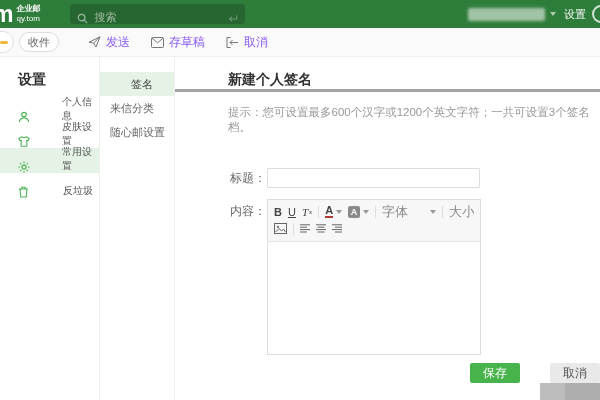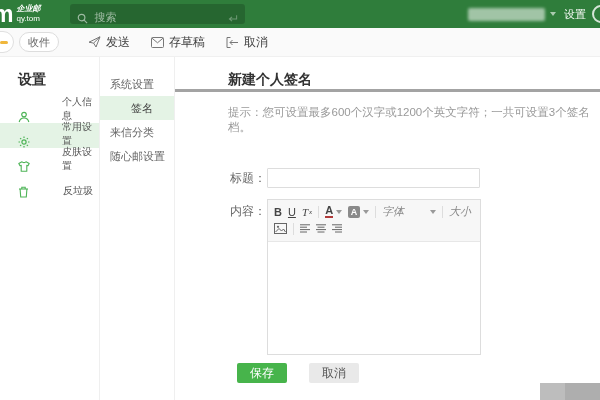--- a/index.html
+++ b/index.html
@@ -6,42 +6,42 @@
   body{
     width:600px;height:400px;overflow:hidden;position:relative;
     font-family:"Liberation Sans","DejaVu Sans",sans-serif;
     background:#fff;font-size:12px;color:#333;
   }
   
   .topbar{height:28px;background:#2f7d3b;display:flex;align-items:center;color:#fff;position:relative;overflow:hidden;}
   .brand{display:flex;align-items:center;margin-left:-7px;}
   .brand-mark{font-size:23px;font-weight:bold;color:#fff;line-height:28px;}
   .brand-text{margin-left:3px;font-size:8px;line-height:1.25;color:#fff;}
-  .brand-text .l1{font-weight:bold;font-style:italic;}
+  .brand-text .l1{font-weight:bold;}
   .searchbox{margin-left:30px;width:175px;height:20px;background:rgba(0,0,0,0.18);border-radius:3px;
     display:flex;align-items:flex-end;padding:0 7px;box-sizing:border-box;color:rgba(255,255,255,0.55);}
   .searchbox input{flex:1;background:transparent;border:none;outline:none;font-size:11px;
     color:rgba(255,255,255,0.8);margin:0 4px;min-width:0;font-family:inherit;}
   .searchbox input::placeholder{color:rgba(255,255,255,0.55);}
   .notice{margin-left:44px;font-size:11px;color:rgba(255,255,255,0.92);white-space:nowrap;}
   .account{margin-left:auto;display:flex;align-items:center;}
   .blur-pill{width:77px;height:13px;background:rgba(255,255,255,0.55);border-radius:2px;filter:blur(1.6px);}
   .acc-caret{width:0;height:0;border-left:3px solid transparent;border-right:3px solid transparent;
     border-top:4px solid rgba(255,255,255,0.6);margin-left:5px;}
   .settings-link{font-size:11px;color:rgba(255,255,255,0.95);margin-left:8px;white-space:nowrap;}
   .edge-frag{width:14px;height:14px;border:2px solid rgba(255,255,255,0.8);border-radius:50%;
     margin-left:6px;margin-right:-10px;flex:none;}
   
   .toolbar{height:29px;background:#fafafa;border-bottom:1px solid #f0f0f0;display:flex;align-items:center;position:relative;box-sizing:border-box;}
   .compose-frag{position:absolute;left:-20px;top:3px;width:34px;height:22px;border-radius:12px;
     background:#fff;border:1px solid #e0e0e0;box-sizing:border-box;}
   .compose-frag .pen{position:absolute;right:5px;top:9px;width:8px;height:3px;border-radius:2px;background:#f0b73c;}
   .pill{margin-left:19px;height:20px;line-height:18px;padding:0 8px;border:1px solid #ddd;border-radius:11px;
     background:#fff;color:#666;font-size:11px;box-sizing:border-box;}
-  .tbtn{display:flex;align-items:center;gap:5px;color:#404040;font-size:12px;cursor:default;}
+  .tbtn{display:flex;align-items:center;gap:5px;color:#8b5cf6;font-size:12px;cursor:default;}
   .tbtn svg{color:#777;}
   .tb-send{margin-left:29px;}
   .tb-draft{margin-left:21px;}
   .tb-cancel{margin-left:21px;}
   
   .page{display:flex;height:343px;position:relative;}
   .col1{width:100px;flex:none;border-right:1px solid #efefef;box-sizing:border-box;}
   .col1-title{font-size:14px;font-weight:bold;color:#333;padding:14px 0 9px 18px;}
   .s1-item{height:25px;display:flex;align-items:flex-end;padding-left:18px;color:#555;font-size:10px;gap:24px;}
   .s1-item .icn{width:13px;height:13px;margin-right:8px;color:#4eb457;display:flex;align-items:center;}
@@ -69,27 +69,27 @@
   .ed-btn{color:#444;font-size:11px;line-height:14px;display:flex;align-items:flex-end;flex:none;}
   .ed-b{font-weight:bold;}
   .ed-u{text-decoration:underline;}
   .ed-tx{font-family:"Liberation Serif","DejaVu Serif",serif;font-style:italic;}
   .ed-tx .sub{font-size:7px;margin-left:1px;}
   .ed-a{font-weight:bold;border-bottom:2px solid #b03a3a;line-height:11px;}
   .ed-abox{width:12px;height:12px;background:#8a8a8a;border-radius:2px;color:#fff;font-size:9px;font-weight:bold;
     display:flex;align-items:center;justify-content:center;}
   .dd-caret{width:0;height:0;border-left:3px solid transparent;border-right:3px solid transparent;
     border-top:4px solid #999;margin-left:3px;flex:none;}
-  .ed-dd{display:flex;align-items:center;justify-content:space-between;color:#888;font-size:11px;flex:none;font-style:italic;}
+  .ed-dd{display:flex;align-items:center;justify-content:space-between;color:#888;font-size:13px;flex:none;}
   .ed-dd.font{width:54px;}
   .ed-dd.size{width:42px;}
   .ed-icon{color:#666;display:flex;align-items:center;flex:none;}
   .ed-content{height:112px;background:#fff;outline:none;}
   
-  .btn-row{display:flex;gap:22px;margin:8px 0 0 62px;}
+  .btn-row{display:flex;gap:30px;margin:8px 0 0 62px;justify-content:flex-end;}
   .btn{height:20px;line-height:20px;padding:0 13px;font-size:12px;border-radius:2px;border:none;
     font-family:inherit;cursor:default;}
   .btn-save{background:#47b44b;color:#fff;}
   .btn-gray{background:#e9e9e9;color:#555;}
   
   .corner-light{position:absolute;right:35px;bottom:0;width:25px;height:17px;background:#bdbdbd;}
   .corner-dark{position:absolute;right:0;bottom:0;width:35px;height:17px;background:#aeaeae;}
 </style>
 </head>
 <body>
@@ -166,20 +166,29 @@
     <div class="col1-title">设置</div>
 
     <div class="s1-item">
       <span class="icn">
         <svg width="12" height="12" viewBox="0 0 12 12">
             <circle cx="6" cy="3.6" r="2.3" fill="none" stroke="currentColor" stroke-width="1.2"></circle>
             <path d="M1.2 11 C1.8 8.2 4 7 6 7 C8 7 10.2 8.2 10.8 11" fill="none" stroke="currentColor" stroke-width="1.2"></path>
           </svg>
       </span>
       <span class="lbl">个人信息</span>
+    </div>
+
+    <div class="s1-item">
+      <span class="icn">
+        <svg width="12" height="11" viewBox="0 0 12 11">
+            <path d="M4 0.8 L0.8 2.6 L2 4.8 L3.2 4.2 V10.2 H8.8 V4.2 L10 4.8 L11.2 2.6 L8 0.8 C7.4 1.9 4.6 1.9 4 0.8 Z" fill="none" stroke="currentColor" stroke-width="1.1" stroke-linejoin="round"></path>
+          </svg>
+      </span>
+      <span class="lbl">皮肤设置</span>
     </div>
 
     <div class="s1-item sel">
       <span class="icn">
         <svg width="12" height="12" viewBox="0 0 12 12">
             <circle cx="6" cy="6" r="2.1" fill="none" stroke="currentColor" stroke-width="1.2"></circle>
             <g stroke="currentColor" stroke-width="1.2">
               <line x1="6" y1="0.5" x2="6" y2="2"></line>
               <line x1="6" y1="10" x2="6" y2="11.5"></line>
               <line x1="0.5" y1="6" x2="2" y2="6"></line>
@@ -189,41 +198,31 @@
               <line x1="9.9" y1="2.1" x2="8.8" y2="3.2"></line>
               <line x1="3.2" y1="8.8" x2="2.1" y2="9.9"></line>
             </g>
           </svg>
       </span>
       <span class="lbl">常用设置</span>
     </div>
 
     <div class="s1-item">
       <span class="icn">
-        <svg width="12" height="11" viewBox="0 0 12 11">
-            <path d="M4 0.8 L0.8 2.6 L2 4.8 L3.2 4.2 V10.2 H8.8 V4.2 L10 4.8 L11.2 2.6 L8 0.8 C7.4 1.9 4.6 1.9 4 0.8 Z" fill="none" stroke="currentColor" stroke-width="1.1" stroke-linejoin="round"></path>
-          </svg>
-      </span>
-      <span class="lbl">皮肤设置</span>
-    </div>
-
-    <div class="s1-item">
-      <span class="icn">
         <svg width="11" height="12" viewBox="0 0 11 12">
             <path d="M1 3 H10" stroke="currentColor" fill="none" stroke-width="1.1"></path>
             <path d="M3.8 3 V1.2 H7.2 V3" fill="none" stroke="currentColor" stroke-width="1.1"></path>
             <path d="M2.1 3 L2.7 11 H8.3 L8.9 3" fill="none" stroke="currentColor" stroke-width="1.1"></path>
           </svg>
       </span>
       <span class="lbl">反垃圾</span>
     </div>
   </div>
 
   <div class="col2">
-    <div class="s2-item">系统设置</div>
     <div class="s2-item sel">签名</div>
     <div class="s2-item">来信分类</div>
     <div class="s2-item">随心邮设置</div>
   </div>
 
   <div class="main">
     <div class="main-header">新建个人签名</div>
     <div class="hint">提示：您可设置最多600个汉字或1200个英文字符；一共可设置3个签名档。</div>
 
     <div class="frow title-row">

